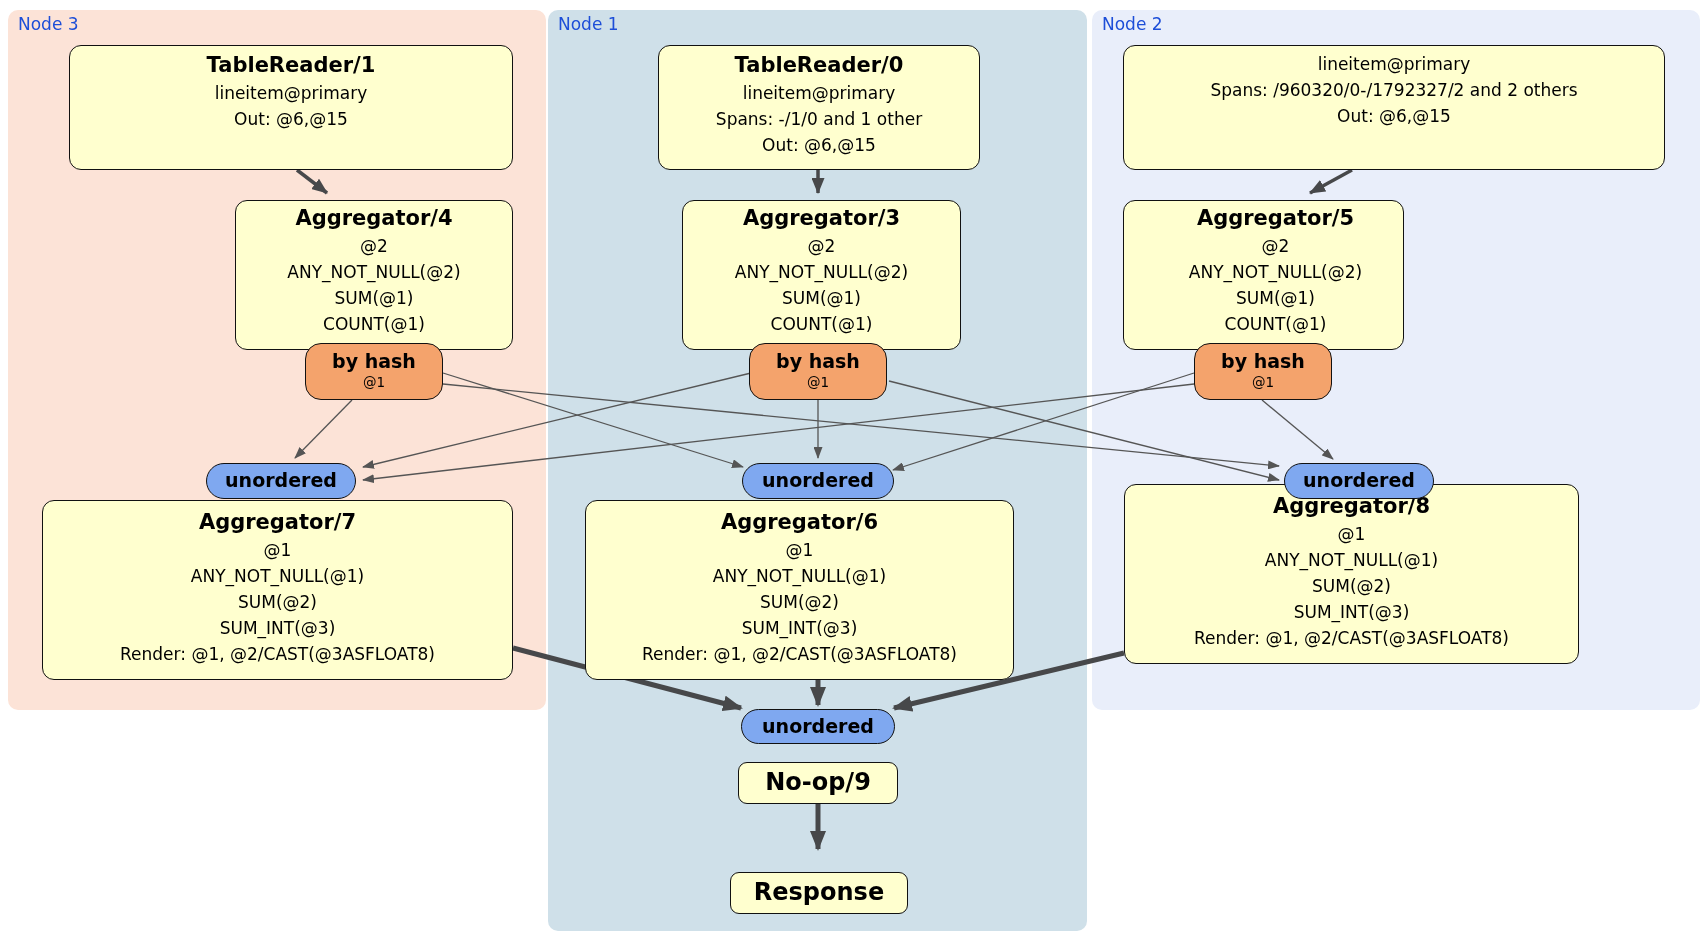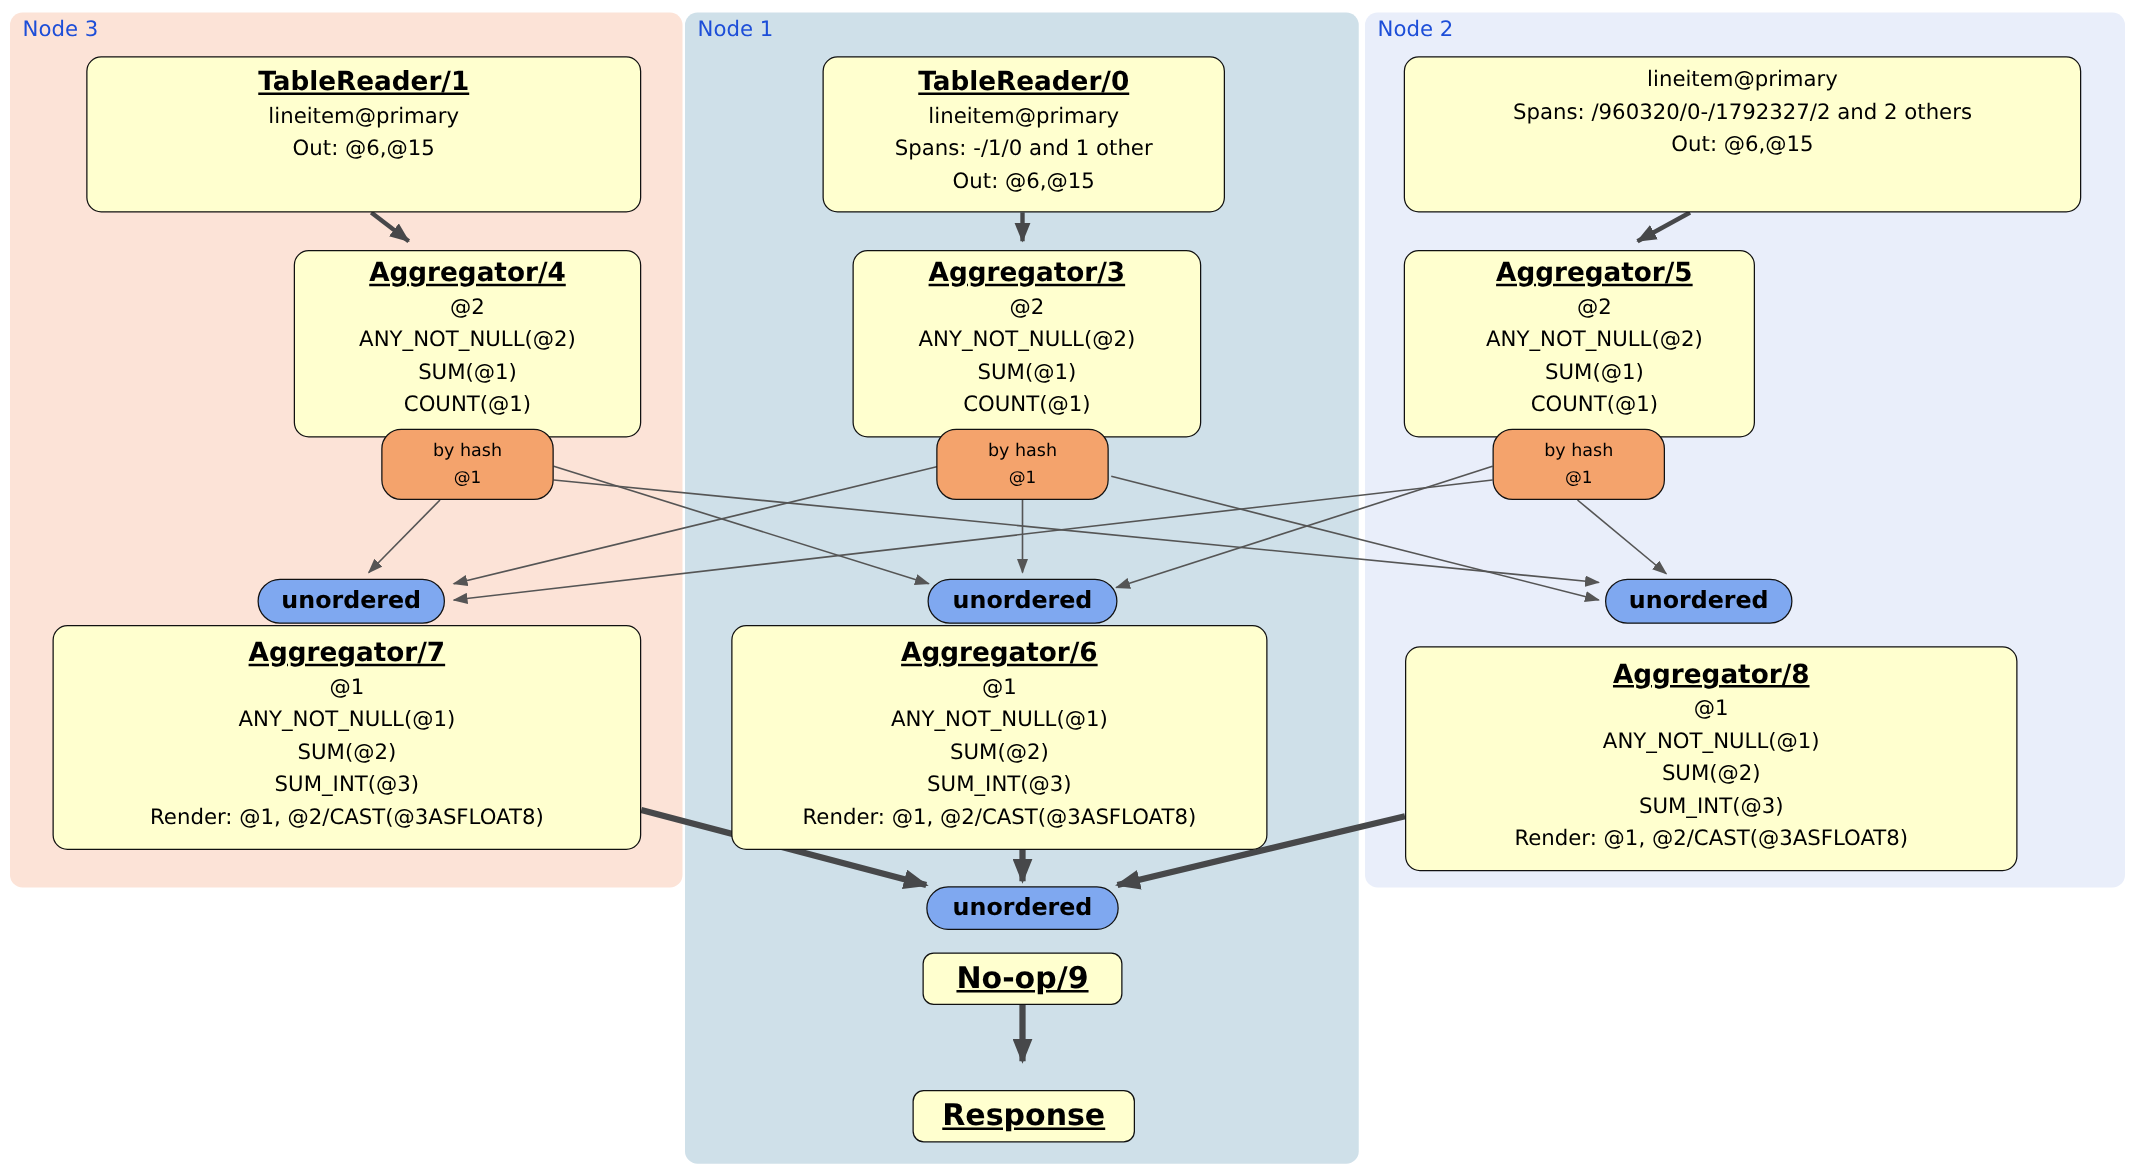--- a/index.html
+++ b/index.html
@@ -21,32 +21,32 @@
   .region-node3{left:8px;top:10px;width:538px;height:700px;background:var(--node3-bg);}
   .region-node1{left:548px;top:10px;width:539px;height:921px;background:var(--node1-bg);}
   .region-node2{left:1092px;top:10px;width:608px;height:700px;background:var(--node2-bg);}
   .region-label{position:absolute;left:10px;top:4px;font-size:17px;color:#1d4ed8;}
   .edges{position:absolute;left:0;top:0;z-index:2;}
   .box{
     position:absolute;z-index:3;background:var(--box-bg);
     border:1.6px solid #111;border-radius:12px;text-align:center;
     box-sizing:border-box;padding-top:5px;
   }
-  .box .title{font-weight:bold;font-size:21px;line-height:29px;white-space:nowrap;text-decoration:underline;}
+  .box .title{font-weight:bold;font-size:21px;line-height:29px;white-space:nowrap;}
   .box .line{font-size:17px;line-height:26px;white-space:nowrap;}
   .box.single{padding-top:0;margin-top:16px;}
   .box.single .title{font-size:24px;line-height:39px;}
   .pill{
     position:absolute;z-index:4;box-sizing:border-box;text-align:center;
     border:1.6px solid #111;
   }
   .pill-hash{
     background:var(--hash-router-bg);border-radius:16px;padding-top:5px;
   }
-  .pill-hash .title{font-weight:normal;font-size:14px;line-height:25px;}
+  .pill-hash .title{font-weight:bold;font-size:19px;line-height:25px;}
   .pill-hash .sub{font-size:13.5px;line-height:17px;}
   .pill-sync{
     background:var(--sync-bg);border-radius:18px;
     font-weight:bold;font-size:19px;line-height:32px;
   }
 </style>
 </head>
 <body>
 
 <div class="canvas">
@@ -160,21 +160,21 @@
     <div class="line">Render: @1, @2/CAST(@3ASFLOAT8)</div>
   </div>
   <div class="box" style="left:585px;top:500px;width:429px;height:180px;padding-top:7px;">
     <div class="title">Aggregator/6</div>
     <div class="line">@1</div>
     <div class="line">ANY_NOT_NULL(@1)</div>
     <div class="line">SUM(@2)</div>
     <div class="line">SUM_INT(@3)</div>
     <div class="line">Render: @1, @2/CAST(@3ASFLOAT8)</div>
   </div>
-  <div class="box" style="left:1124px;top:517px;width:490px;height:180px;padding-top:7px;">
+  <div class="box" style="left:1124px;top:484px;width:455px;height:180px;padding-top:7px;">
     <div class="title">Aggregator/8</div>
     <div class="line">@1</div>
     <div class="line">ANY_NOT_NULL(@1)</div>
     <div class="line">SUM(@2)</div>
     <div class="line">SUM_INT(@3)</div>
     <div class="line">Render: @1, @2/CAST(@3ASFLOAT8)</div>
   </div>
 
   <div class="pill pill-sync" style="left:741px;top:709px;width:154px;height:35px;">unordered</div>
   <div class="box single" style="left:738px;top:746px;width:160px;height:42px;border-radius:9px;">

